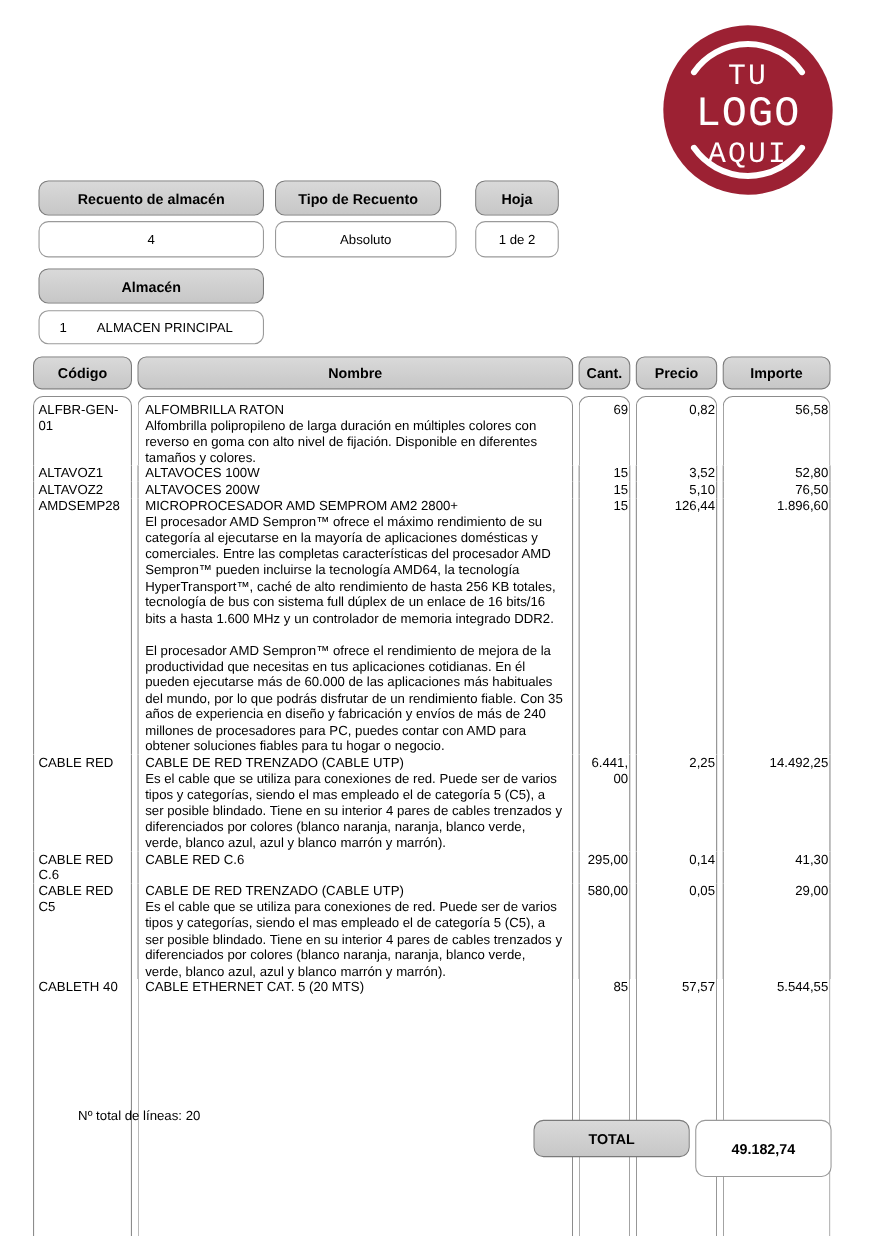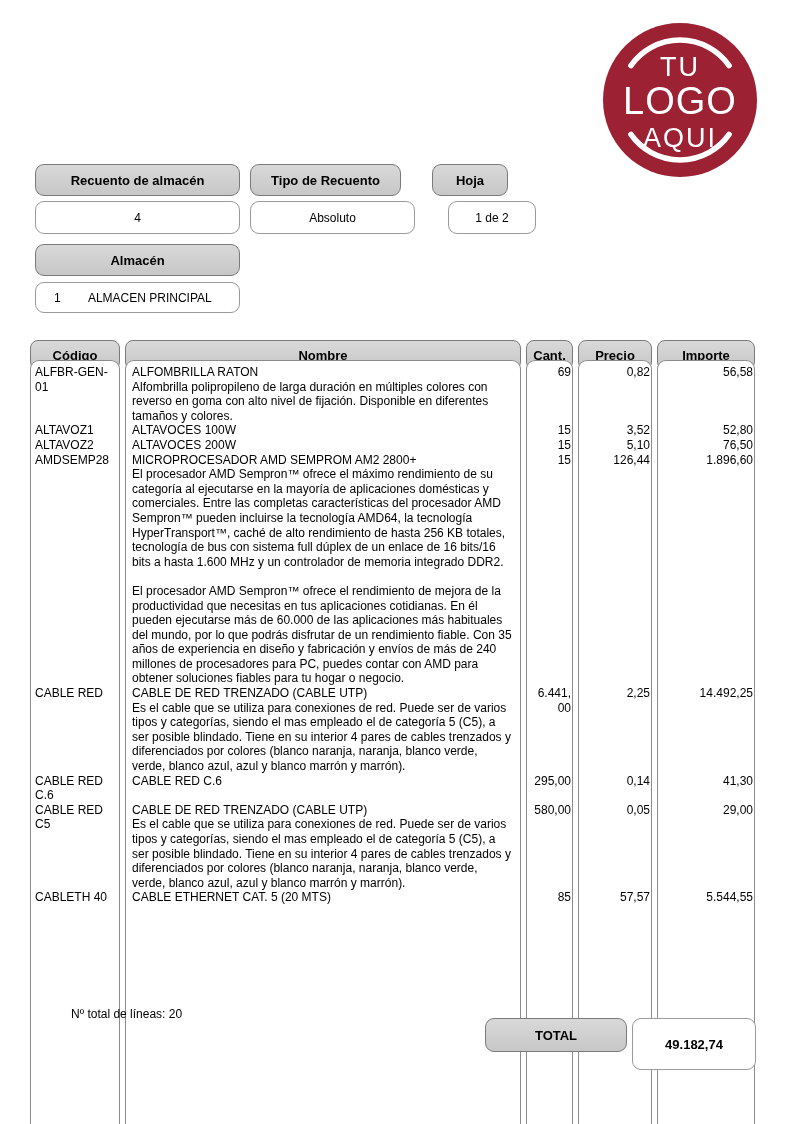--- a/index.html
+++ b/index.html
@@ -1,58 +1,58 @@
 <!DOCTYPE html>
 <html><head>
 <meta charset="utf-8">
 <style>
   * { margin:0; padding:0; box-sizing:border-box; }
   html,body { background:#ffffff; }
   body { font-family:"Liberation Sans", sans-serif; color:#000; }
   .page { position:relative; width:795px; height:1124px; background:#fff; overflow:hidden; }
 
   
-  .logo { position:absolute; left:600px; top:20px; width:160px; height:160px; }
+  .logo { position:absolute; left:600px; top:20px; width:160px; height:160px;font-family:Liberation Mono, monospace; }
 
   
   .box-label {
     position:absolute; height:32px;
     background:linear-gradient(#d9d9d9,#c7c7c7);
     border:1px solid #7a7a7a; border-radius:9px;
     display:flex; align-items:center; justify-content:center;
     font-size:13px; font-weight:bold;
   }
   .box-value {
     position:absolute; height:33px;
     background:#fff; border:1px solid #9a9a9a; border-radius:9px;
     display:flex; align-items:center; justify-content:center;
     font-size:12px;
   }
   .f1-label { left:35px; top:164px; width:205px; }
   .f1-value { left:35px; top:201px; width:205px; }
   .f2-label { left:250px; top:164px; width:151px; }
   .f2-value { left:250px; top:201px; width:165px; }
   .f3-label { left:432px; top:164px; width:76px; }
-  .f3-value { left:448px; top:201px; width:88px; }
+  .f3-value { left:432px; top:201px; width:76px; }
   .wh-label { left:35px; top:244px; width:205px; }
   .wh-value { left:35px; top:282px; width:205px; height:31px; justify-content:flex-start; }
   .wh-value .wh-code { margin-left:18px; }
   .wh-value .wh-name { flex:1; text-align:center; }
 
   
   .thead {
     position:absolute; left:30px; top:324px; width:725px;
     display:grid; grid-template-columns:90px 396px 47px 74px 98px; column-gap:5px;
   }
   .th {
     height:30px;
     background:linear-gradient(#d9d9d9,#c7c7c7);
     border:1px solid #7a7a7a; border-radius:8px;
     display:flex; align-items:center; justify-content:center;
-    font-size:13px; font-weight:bold;margin-top:16px;
+    font-size:13px; font-weight:bold;
   }
   .tbody {
     position:absolute; left:30px; top:360px; width:725px; height:799px;
     display:grid; grid-template-columns:90px 396px 47px 74px 98px; column-gap:5px;
     font-size:12px; line-height:14.6px;
   }
   .td { border-left:1px solid #8c8c8c; border-right:1px solid #8c8c8c; background:#fff; }
   .td.first { border-top:1px solid #8c8c8c; border-radius:9px 9px 0 0; padding-top:4px; }
   .td.last  { border-bottom:1px solid #8c8c8c; border-radius:0 0 9px 9px; }
   .col-code { padding-left:4px; padding-right:3px; }

